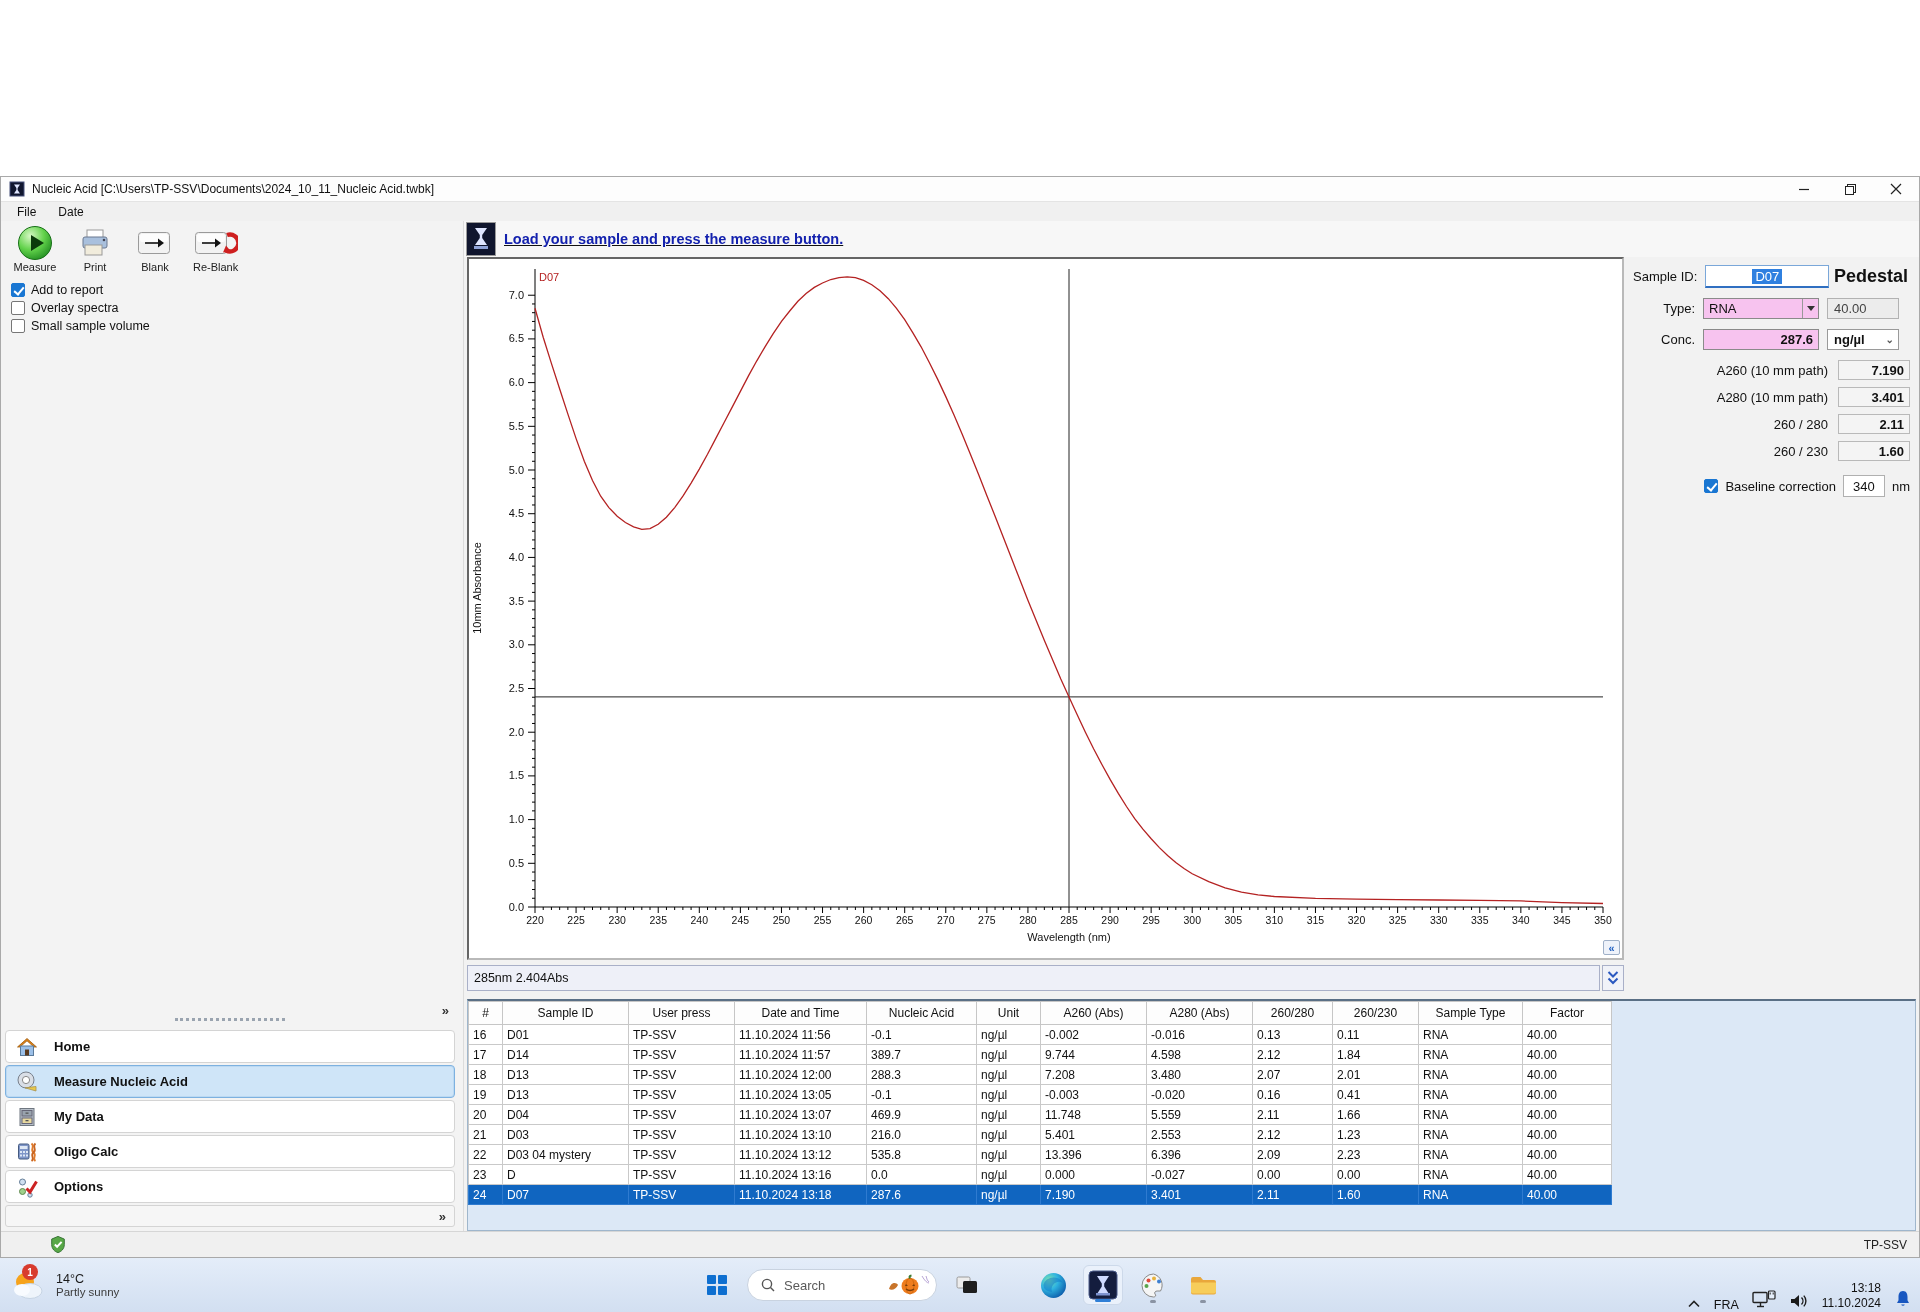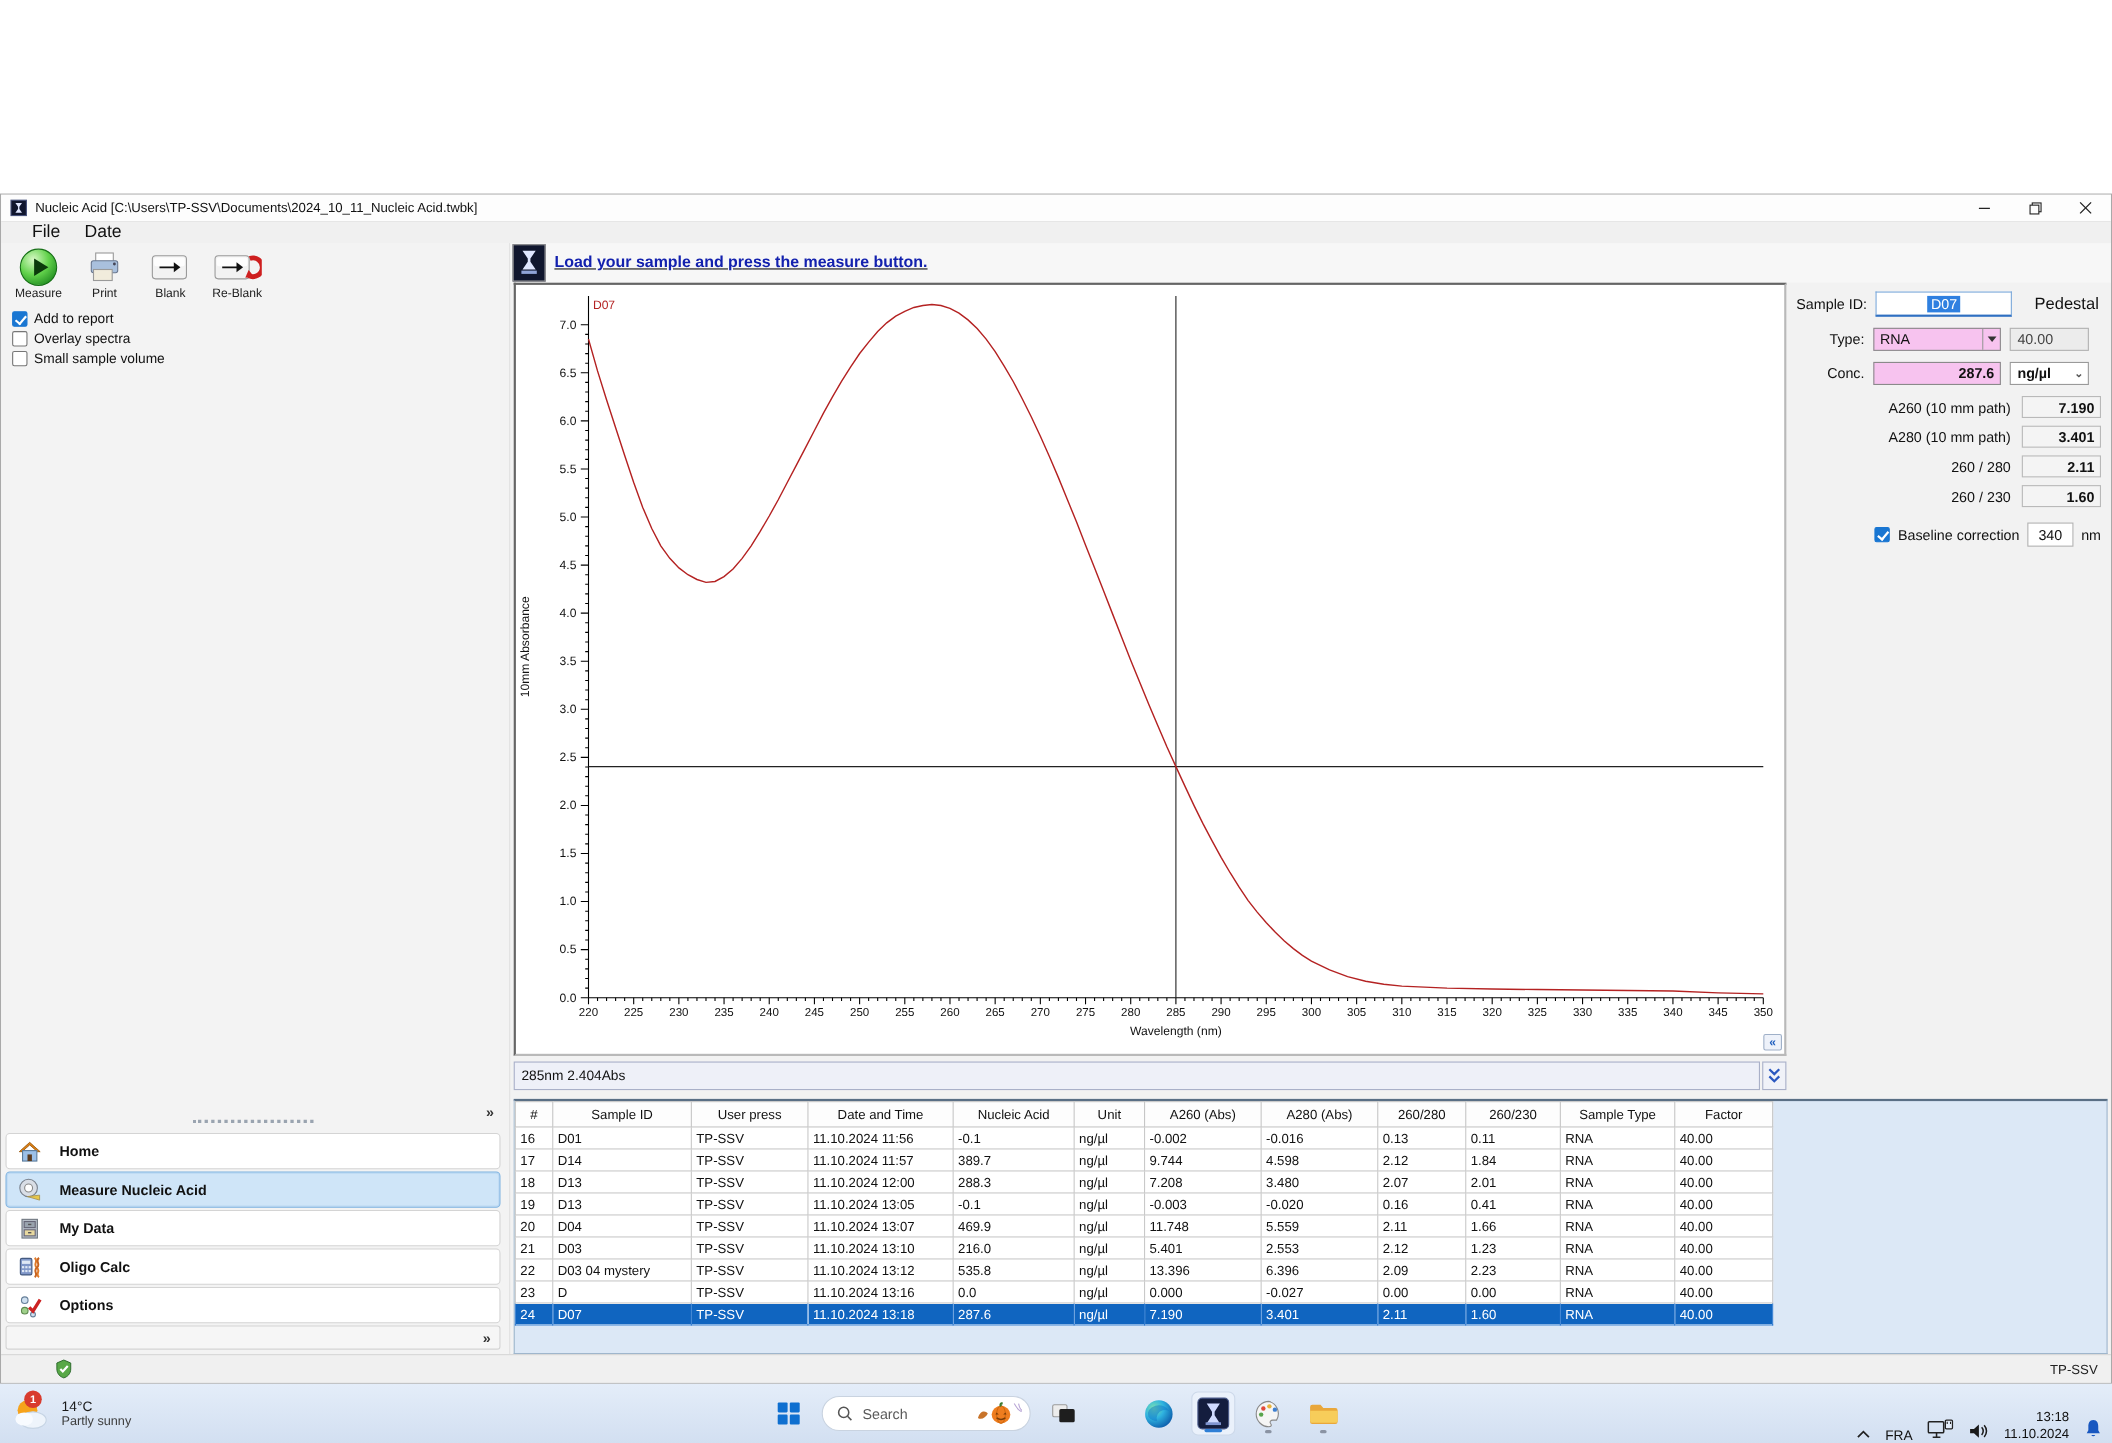--- a/index.html
+++ b/index.html
@@ -5,21 +5,21 @@
   html,body{margin:0;padding:0;background:#fff;}
   .desktop{position:relative;width:1920px;height:1312px;background:#ffffff;overflow:hidden;
            font-family:"Liberation Sans",sans-serif;color:#111;}
   
   .app-window{position:absolute;left:0;top:176px;width:1920px;height:1082px;background:#f0f0f0;
               border:1px solid #a9a9a9;box-sizing:border-box;}
   .titlebar{height:24px;background:#fdfdfd;display:flex;align-items:center;padding-left:8px;gap:7px;
             font-size:12px;border-bottom:1px solid #e4e4e4;}
   .win-controls{margin-left:auto;display:flex;height:100%;}
   .wc{width:46px;height:100%;display:flex;align-items:center;justify-content:center;cursor:default;}
-  .menubar{height:20px;display:flex;gap:22px;padding-left:28px;align-items:flex-start;font-size:16px;background:#f0f0f0;}
+  .menubar{height:20px;display:flex;gap:22px;padding-left:16px;align-items:center;font-size:12px;background:#f0f0f0;}
   .menu-item{cursor:default;}
   .content{position:absolute;top:44px;left:0;right:0;bottom:26px;}
   
   .left-pane{position:absolute;left:0;top:0;width:462px;height:100%;background:#f3f3f3;border-right:1px solid #dcdcdc;}
   .toolbar{display:flex;gap:16px;padding:4px 0 0 12px;}
   .tool{display:flex;flex-direction:column;align-items:center;font-size:11px;color:#222;min-width:44px;}
   .tool-icon{height:36px;display:flex;align-items:center;justify-content:center;}
   .icon-measure{width:34px;height:34px;border-radius:50%;
       background:radial-gradient(circle at 35% 28%,#d6f8c4,#62d24b 45%,#1e8a1f 85%);
       border:1px solid #156f15;position:relative;box-sizing:border-box;}
@@ -55,21 +55,21 @@
       align-items:center;padding-left:6px;color:#111;}
   .dd-btn{width:22px;margin-left:2px;background:#f0f2f8;border:1px solid #a9b0c8;display:flex;
       align-items:center;justify-content:center;padding:0;cursor:default;}
   
   .side-panel{position:absolute;left:1163px;top:36px;right:3px;height:703px;padding:8px 6px 0 6px;
       box-sizing:border-box;font-size:13px;}
   .sp-row{display:flex;align-items:center;margin-bottom:10px;}
   .sid-box{width:122px;height:20px;background:#fff;border:1px solid #7aa7d9;border-bottom:2px solid #2f6fc1;
       display:flex;align-items:center;justify-content:center;margin-left:8px;}
   .sel-text{background:#2f80e0;color:#fff;padding:0 3px;font-size:13px;}
-  .pedestal{margin-left:auto;font-weight:normal;font-size:15px;padding-right:2px;}
+  .pedestal{margin-left:auto;font-weight:bold;font-size:18px;padding-right:2px;}
   .lbl-r{width:62px;text-align:right;margin-right:8px;}
   .pink-select{display:flex;align-items:center;width:116px;height:21px;background:#f7c3ef;
       border:1px solid #8a8a8a;box-sizing:border-box;padding-left:5px;}
   .ps-arrow{margin-left:auto;width:15px;align-self:stretch;border-left:1px solid #999;
       display:flex;align-items:center;justify-content:center;}
   .tri-down{width:0;height:0;border-left:4px solid transparent;border-right:4px solid transparent;border-top:5px solid #333;}
   .gray-box{width:72px;height:21px;background:#ececec;border:1px solid #b2b2b2;box-sizing:border-box;
       display:flex;align-items:center;padding-left:6px;color:#444;margin-left:8px;}
   .pink-box{width:116px;height:21px;background:#f7c3ef;border:1px solid #8a8a8a;box-sizing:border-box;
       display:flex;align-items:center;justify-content:flex-end;padding-right:5px;font-weight:bold;}

